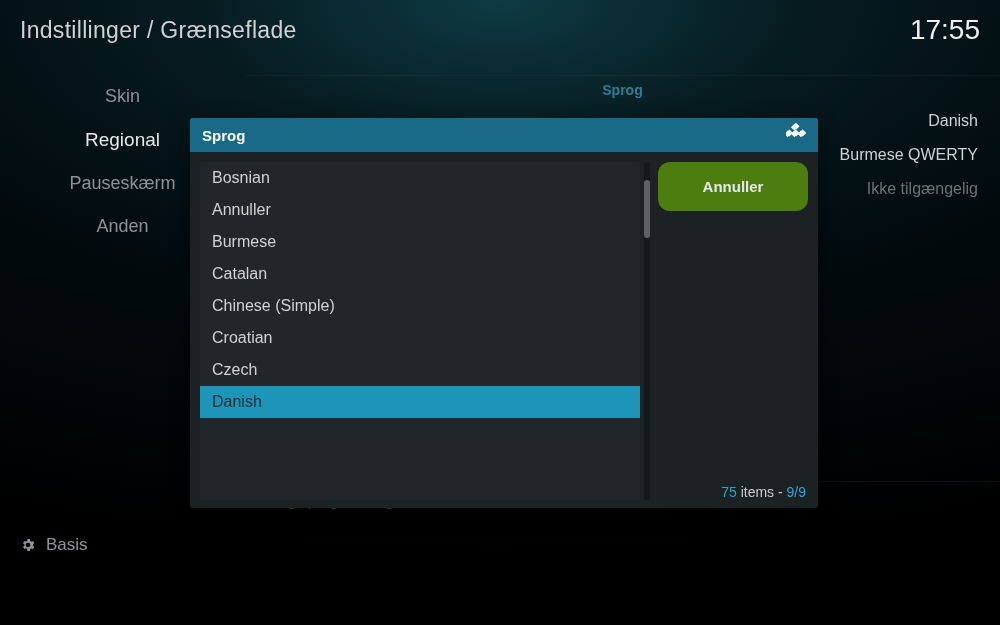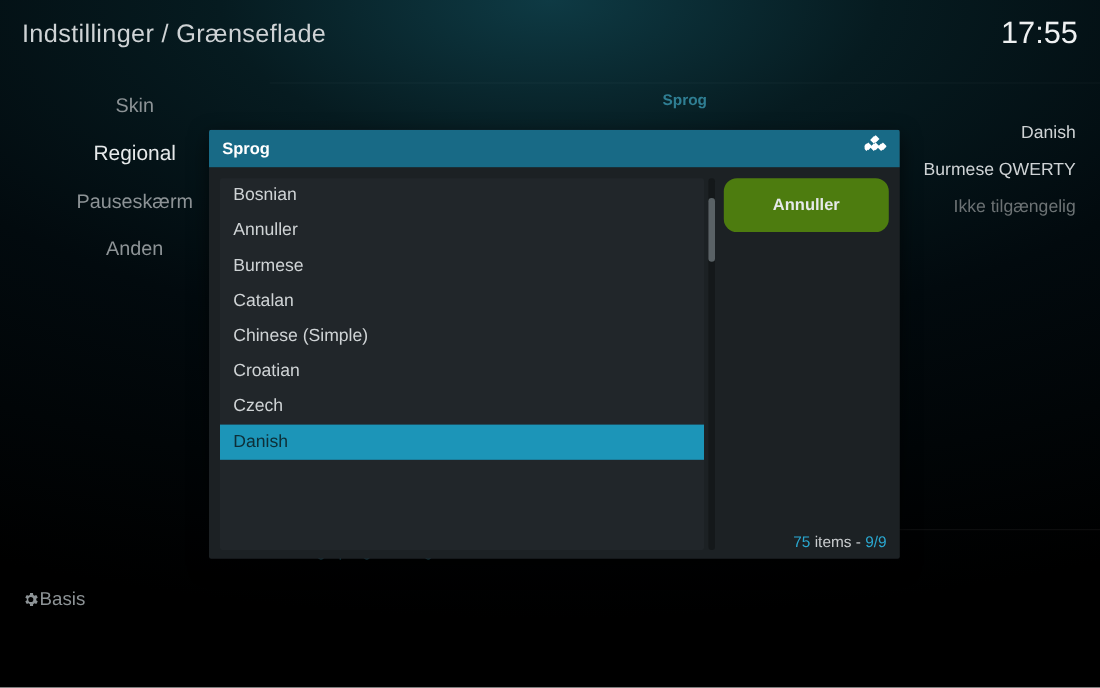--- a/index.html
+++ b/index.html
@@ -14,21 +14,21 @@
   
   .topbar { position: absolute; top: 14px; left: 20px; right: 20px; display: flex; justify-content: space-between; align-items: center; }
   .breadcrumb { font-size: 23px; font-weight: 400; color: #cfd3d5; letter-spacing: .3px;}
   .clock { font-size: 28px; font-weight: 300; color: #eef0f1; }
 
   
   .sidebar { position: absolute; left: 0; top: 75px; width: 245px; text-align: center; }
   .side-item { padding: 11px 20px; font-size: 18px; color: #8d9396; font-weight: 300;}
   .side-item.active { color: #e6e9ea; font-size: 19px; font-weight: 400;}
 
-  .level { position: absolute; left: 20px; bottom: 70px; display: flex; align-items: center; gap: 0; color: #8d9396; font-size: 17px;}
+  .level { position: absolute; left: 20px; bottom: 70px; display: flex; align-items: center; gap: 10px; color: #8d9396; font-size: 17px;}
   .gear { width: 16px; height: 16px; display: inline-block; }
   .gear svg { width:16px; height:16px; fill:#8d9396; }
 
   
   .main { position: absolute; left: 245px; right: 0; top: 75px; bottom: 0; }
   .divider { border-top: 1px solid rgba(255,255,255,0.04); margin: 0; }
   .section-title { text-align: center; color: #2f7e93; font-weight: 600; font-size: 14px; padding: 6px 0; }
   .row { display: flex; justify-content: flex-end; padding: 8px 22px 8px 16px; font-size: 16px; color: #cfd3d5; }
   .row .val { text-align: right; }
   .row.disabled .val { color: #6c7274; }

